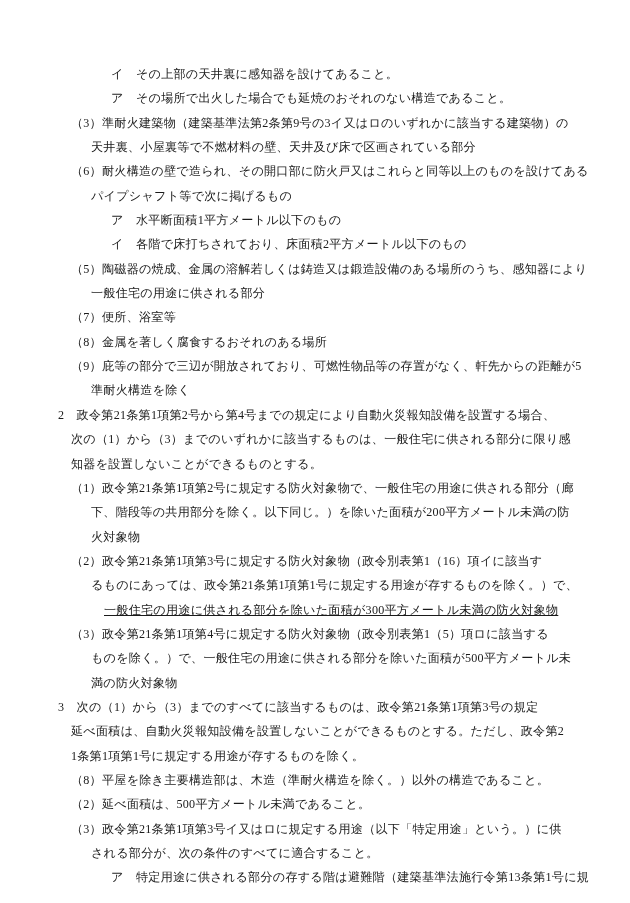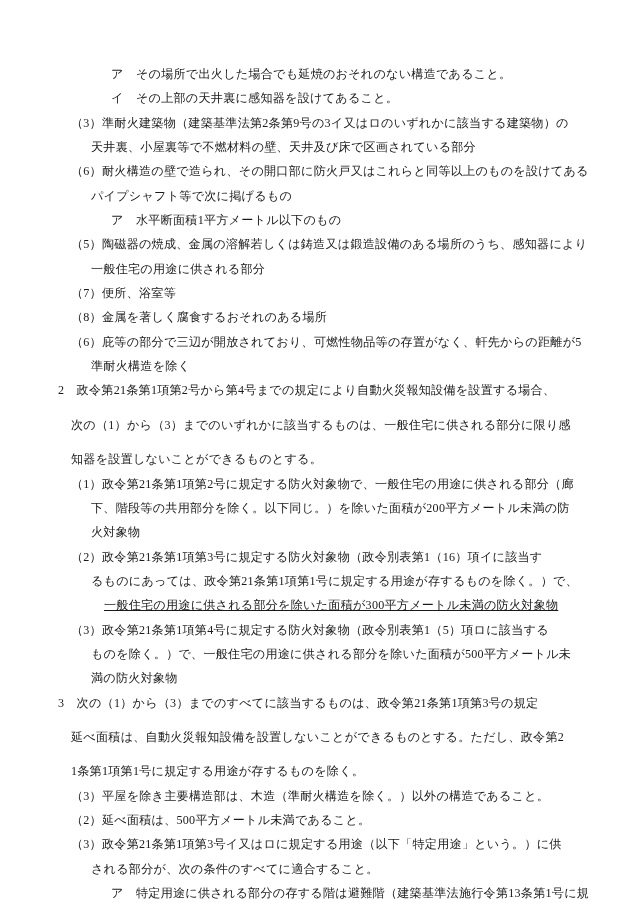--- a/index.html
+++ b/index.html
@@ -29,58 +29,59 @@
   }
   
   .line {
     white-space: pre;
     letter-spacing: 0.02em;
     height: 24.35px;
     line-height: 24.35px;
   }
   
   .ind-0  { padding-left: 0px;  }   
-  .ind-1  { padding-left: 13px; margin-top: 10px; }   
+  .ind-1  { padding-left: 13px; }   
   .ind-2  { padding-left: 13px; }   
   .ind-3  { padding-left: 33px; }   
   .ind-4  { padding-left: 53px; }   
   .ind-6  { padding-left: 46px; text-decoration: underline; }   
 </style>
 </head>
 <body>
 
 <div class="page">
   <div class="doc-body" id="doc-body">
+      <div class="line ind-4">イ　その上部の天井裏に感知器を設けてあること。</div>
       <div class="line ind-4">ア　その場所で出火した場合でも延焼のおそれのない構造であること。</div>
-      <div class="line ind-4">イ　その上部の天井裏に感知器を設けてあること。</div>
       <div class="line ind-2">（3）準耐火建築物（建築基準法第2条第9号の3イ又はロのいずれかに該当する建築物）の</div>
       <div class="line ind-3">天井裏、小屋裏等で不燃材料の壁、天井及び床で区画されている部分</div>
       <div class="line ind-2">（6）耐火構造の壁で造られ、その開口部に防火戸又はこれらと同等以上のものを設けてある</div>
       <div class="line ind-3">パイプシャフト等で次に掲げるもの</div>
       <div class="line ind-4">ア　水平断面積1平方メートル以下のもの</div>
+      <div class="line ind-4">イ　各階で床打ちされており、床面積2平方メートル以下のもの</div>
       <div class="line ind-2">（5）陶磁器の焼成、金属の溶解若しくは鋳造又は鍛造設備のある場所のうち、感知器により</div>
       <div class="line ind-3">一般住宅の用途に供される部分</div>
       <div class="line ind-2">（7）便所、浴室等</div>
       <div class="line ind-2">（8）金属を著しく腐食するおそれのある場所</div>
-      <div class="line ind-2">（6）庇等の部分で三辺が開放されており、可燃性物品等の存置がなく、軒先からの距離が5</div>
+      <div class="line ind-2">（9）庇等の部分で三辺が開放されており、可燃性物品等の存置がなく、軒先からの距離が5</div>
       <div class="line ind-3">準耐火構造を除く</div>
       <div class="line ind-0">2　政令第21条第1項第2号から第4号までの規定により自動火災報知設備を設置する場合、</div>
       <div class="line ind-1">次の（1）から（3）までのいずれかに該当するものは、一般住宅に供される部分に限り感</div>
       <div class="line ind-1">知器を設置しないことができるものとする。</div>
       <div class="line ind-2">（1）政令第21条第1項第2号に規定する防火対象物で、一般住宅の用途に供される部分（廊</div>
       <div class="line ind-3">下、階段等の共用部分を除く。以下同じ。）を除いた面積が200平方メートル未満の防</div>
       <div class="line ind-3">火対象物</div>
       <div class="line ind-2">（2）政令第21条第1項第3号に規定する防火対象物（政令別表第1（16）項イに該当す</div>
       <div class="line ind-3">るものにあっては、政令第21条第1項第1号に規定する用途が存するものを除く。）で、</div>
       <div class="line ind-6">一般住宅の用途に供される部分を除いた面積が300平方メートル未満の防火対象物</div>
       <div class="line ind-2">（3）政令第21条第1項第4号に規定する防火対象物（政令別表第1（5）項ロに該当する</div>
       <div class="line ind-3">ものを除く。）で、一般住宅の用途に供される部分を除いた面積が500平方メートル未</div>
       <div class="line ind-3">満の防火対象物</div>
       <div class="line ind-0">3　次の（1）から（3）までのすべてに該当するものは、政令第21条第1項第3号の規定</div>
       <div class="line ind-1">延べ面積は、自動火災報知設備を設置しないことができるものとする。ただし、政令第2</div>
       <div class="line ind-1">1条第1項第1号に規定する用途が存するものを除く。</div>
-      <div class="line ind-2">（3）平屋を除き主要構造部は、木造（準耐火構造を除く。）以外の構造であること。</div>
+      <div class="line ind-2">（8）平屋を除き主要構造部は、木造（準耐火構造を除く。）以外の構造であること。</div>
       <div class="line ind-2">（2）延べ面積は、500平方メートル未満であること。</div>
       <div class="line ind-2">（3）政令第21条第1項第3号イ又はロに規定する用途（以下「特定用途」という。）に供</div>
       <div class="line ind-3">される部分が、次の条件のすべてに適合すること。</div>
       <div class="line ind-4">ア　特定用途に供される部分の存する階は避難階（建築基準法施行令第13条第1号に規</div>
     </div>
 </div>
 
 </body></html>

